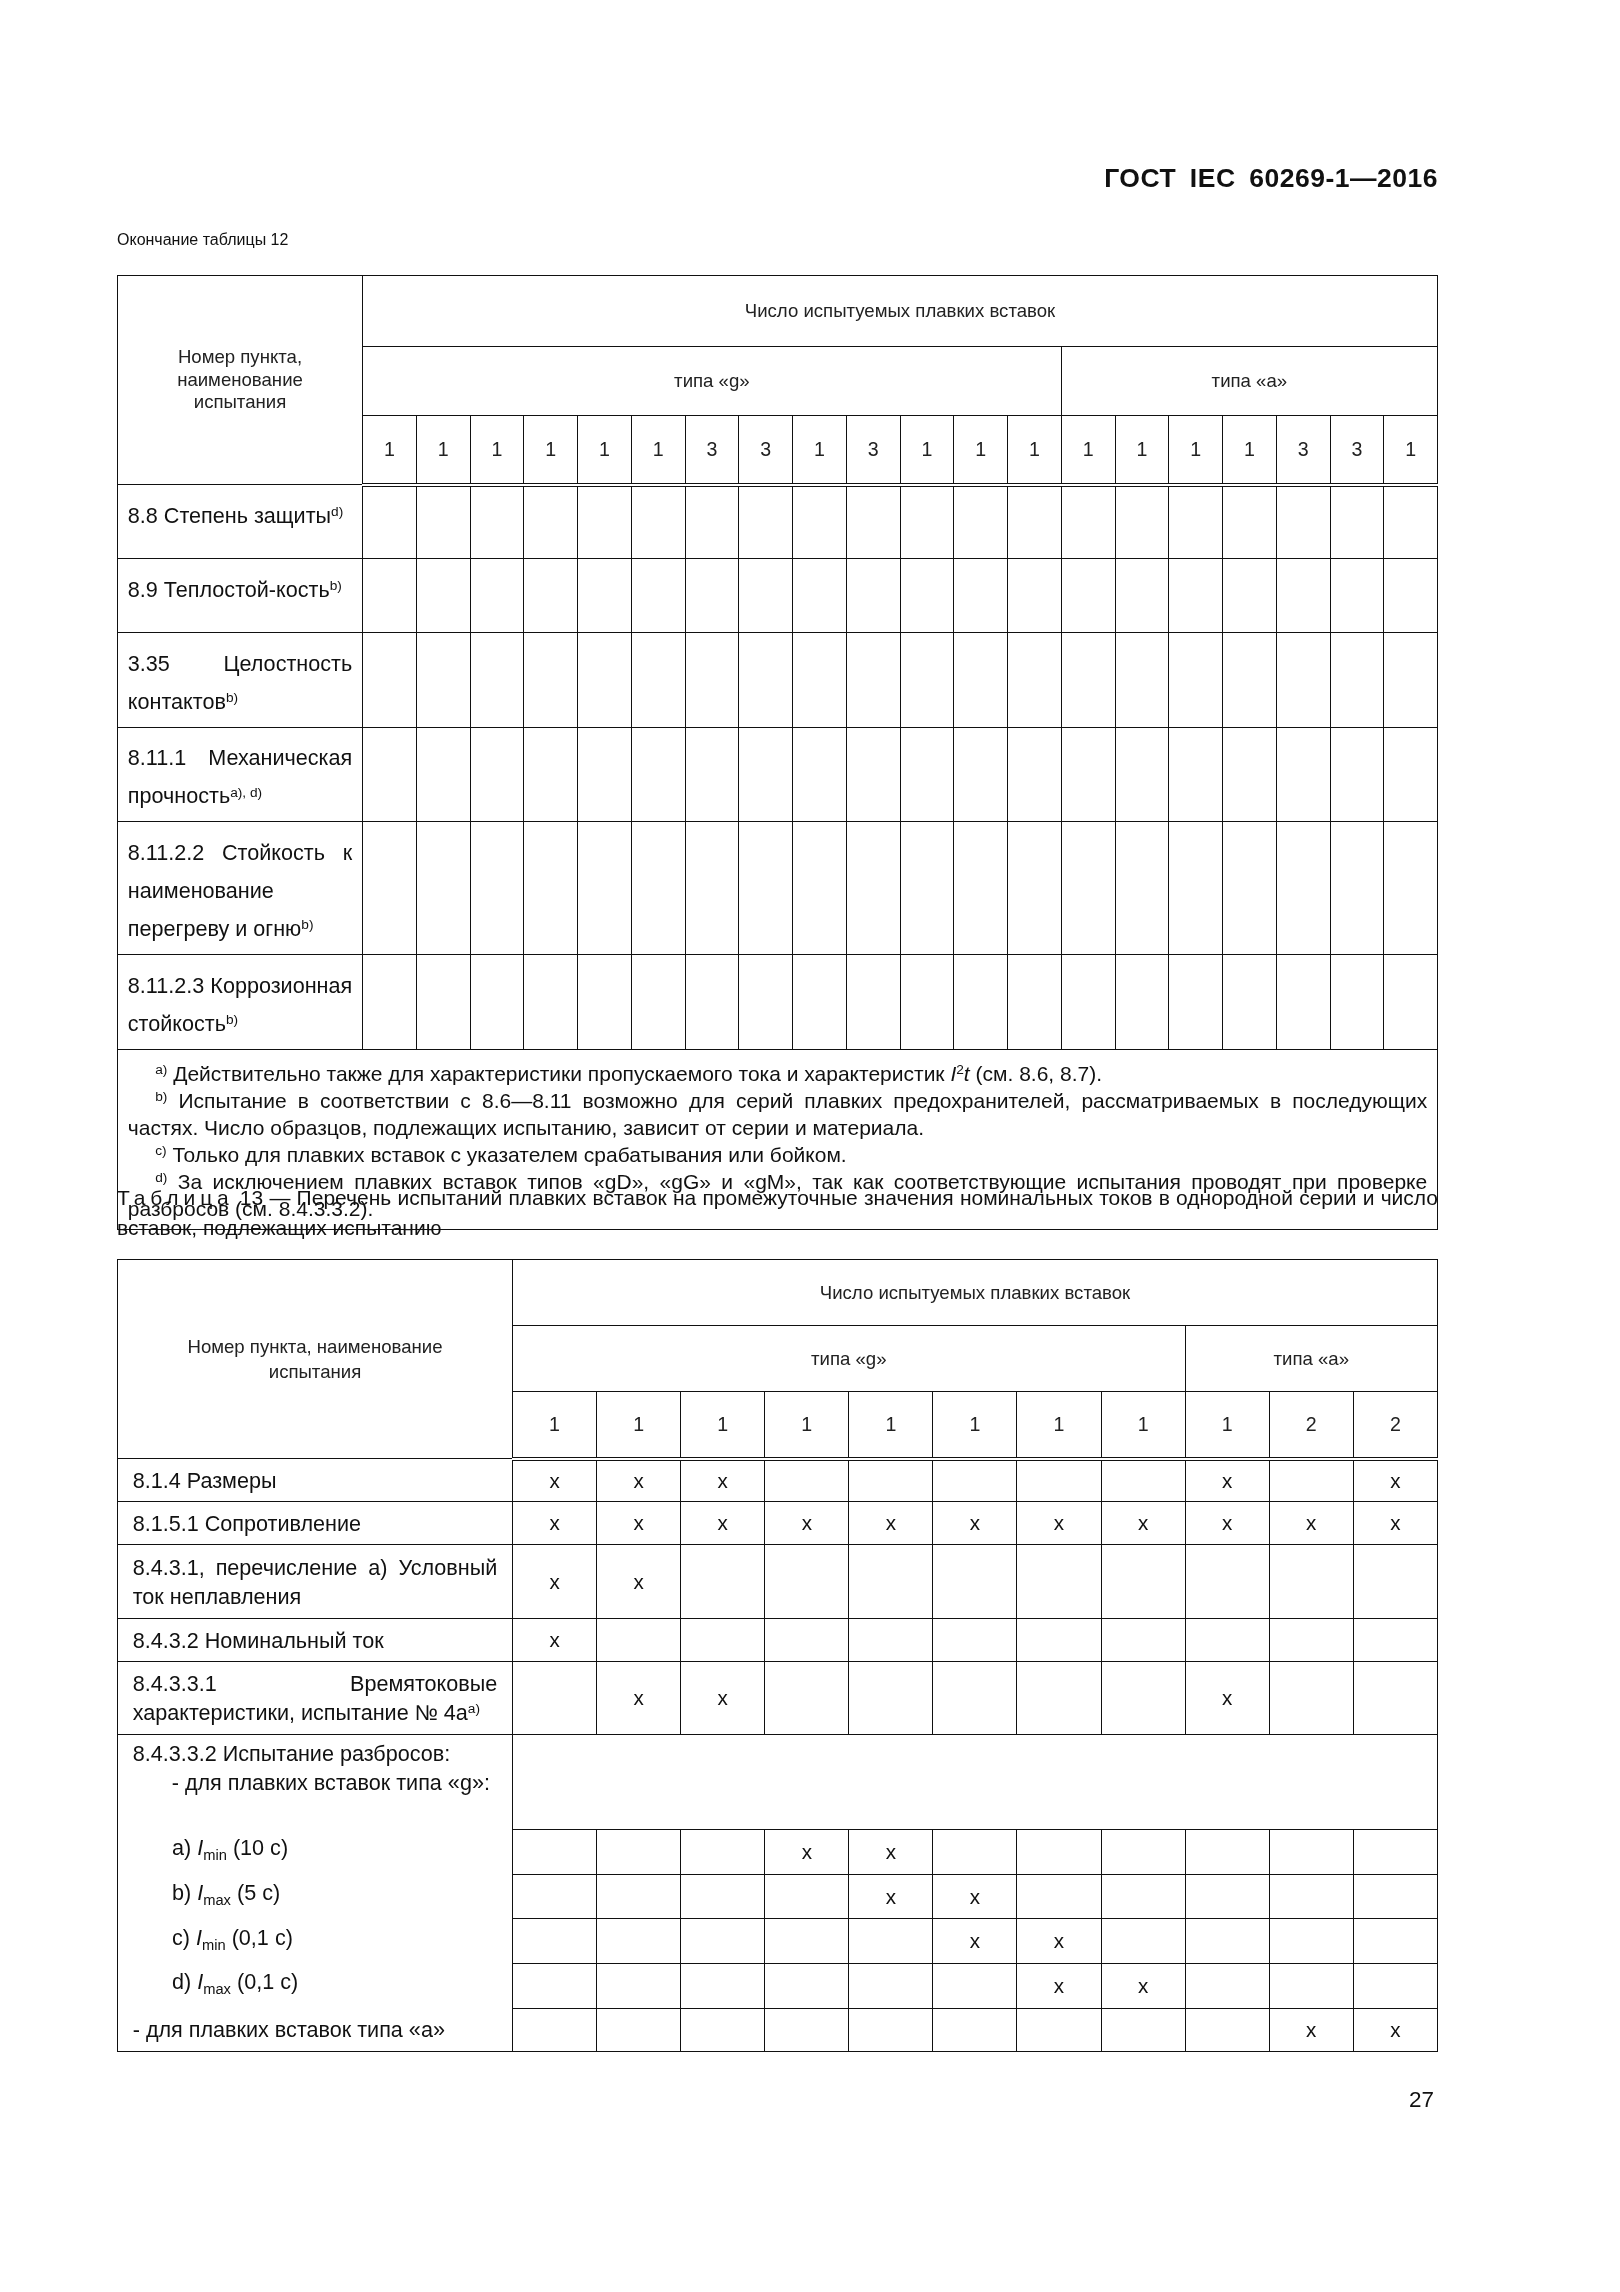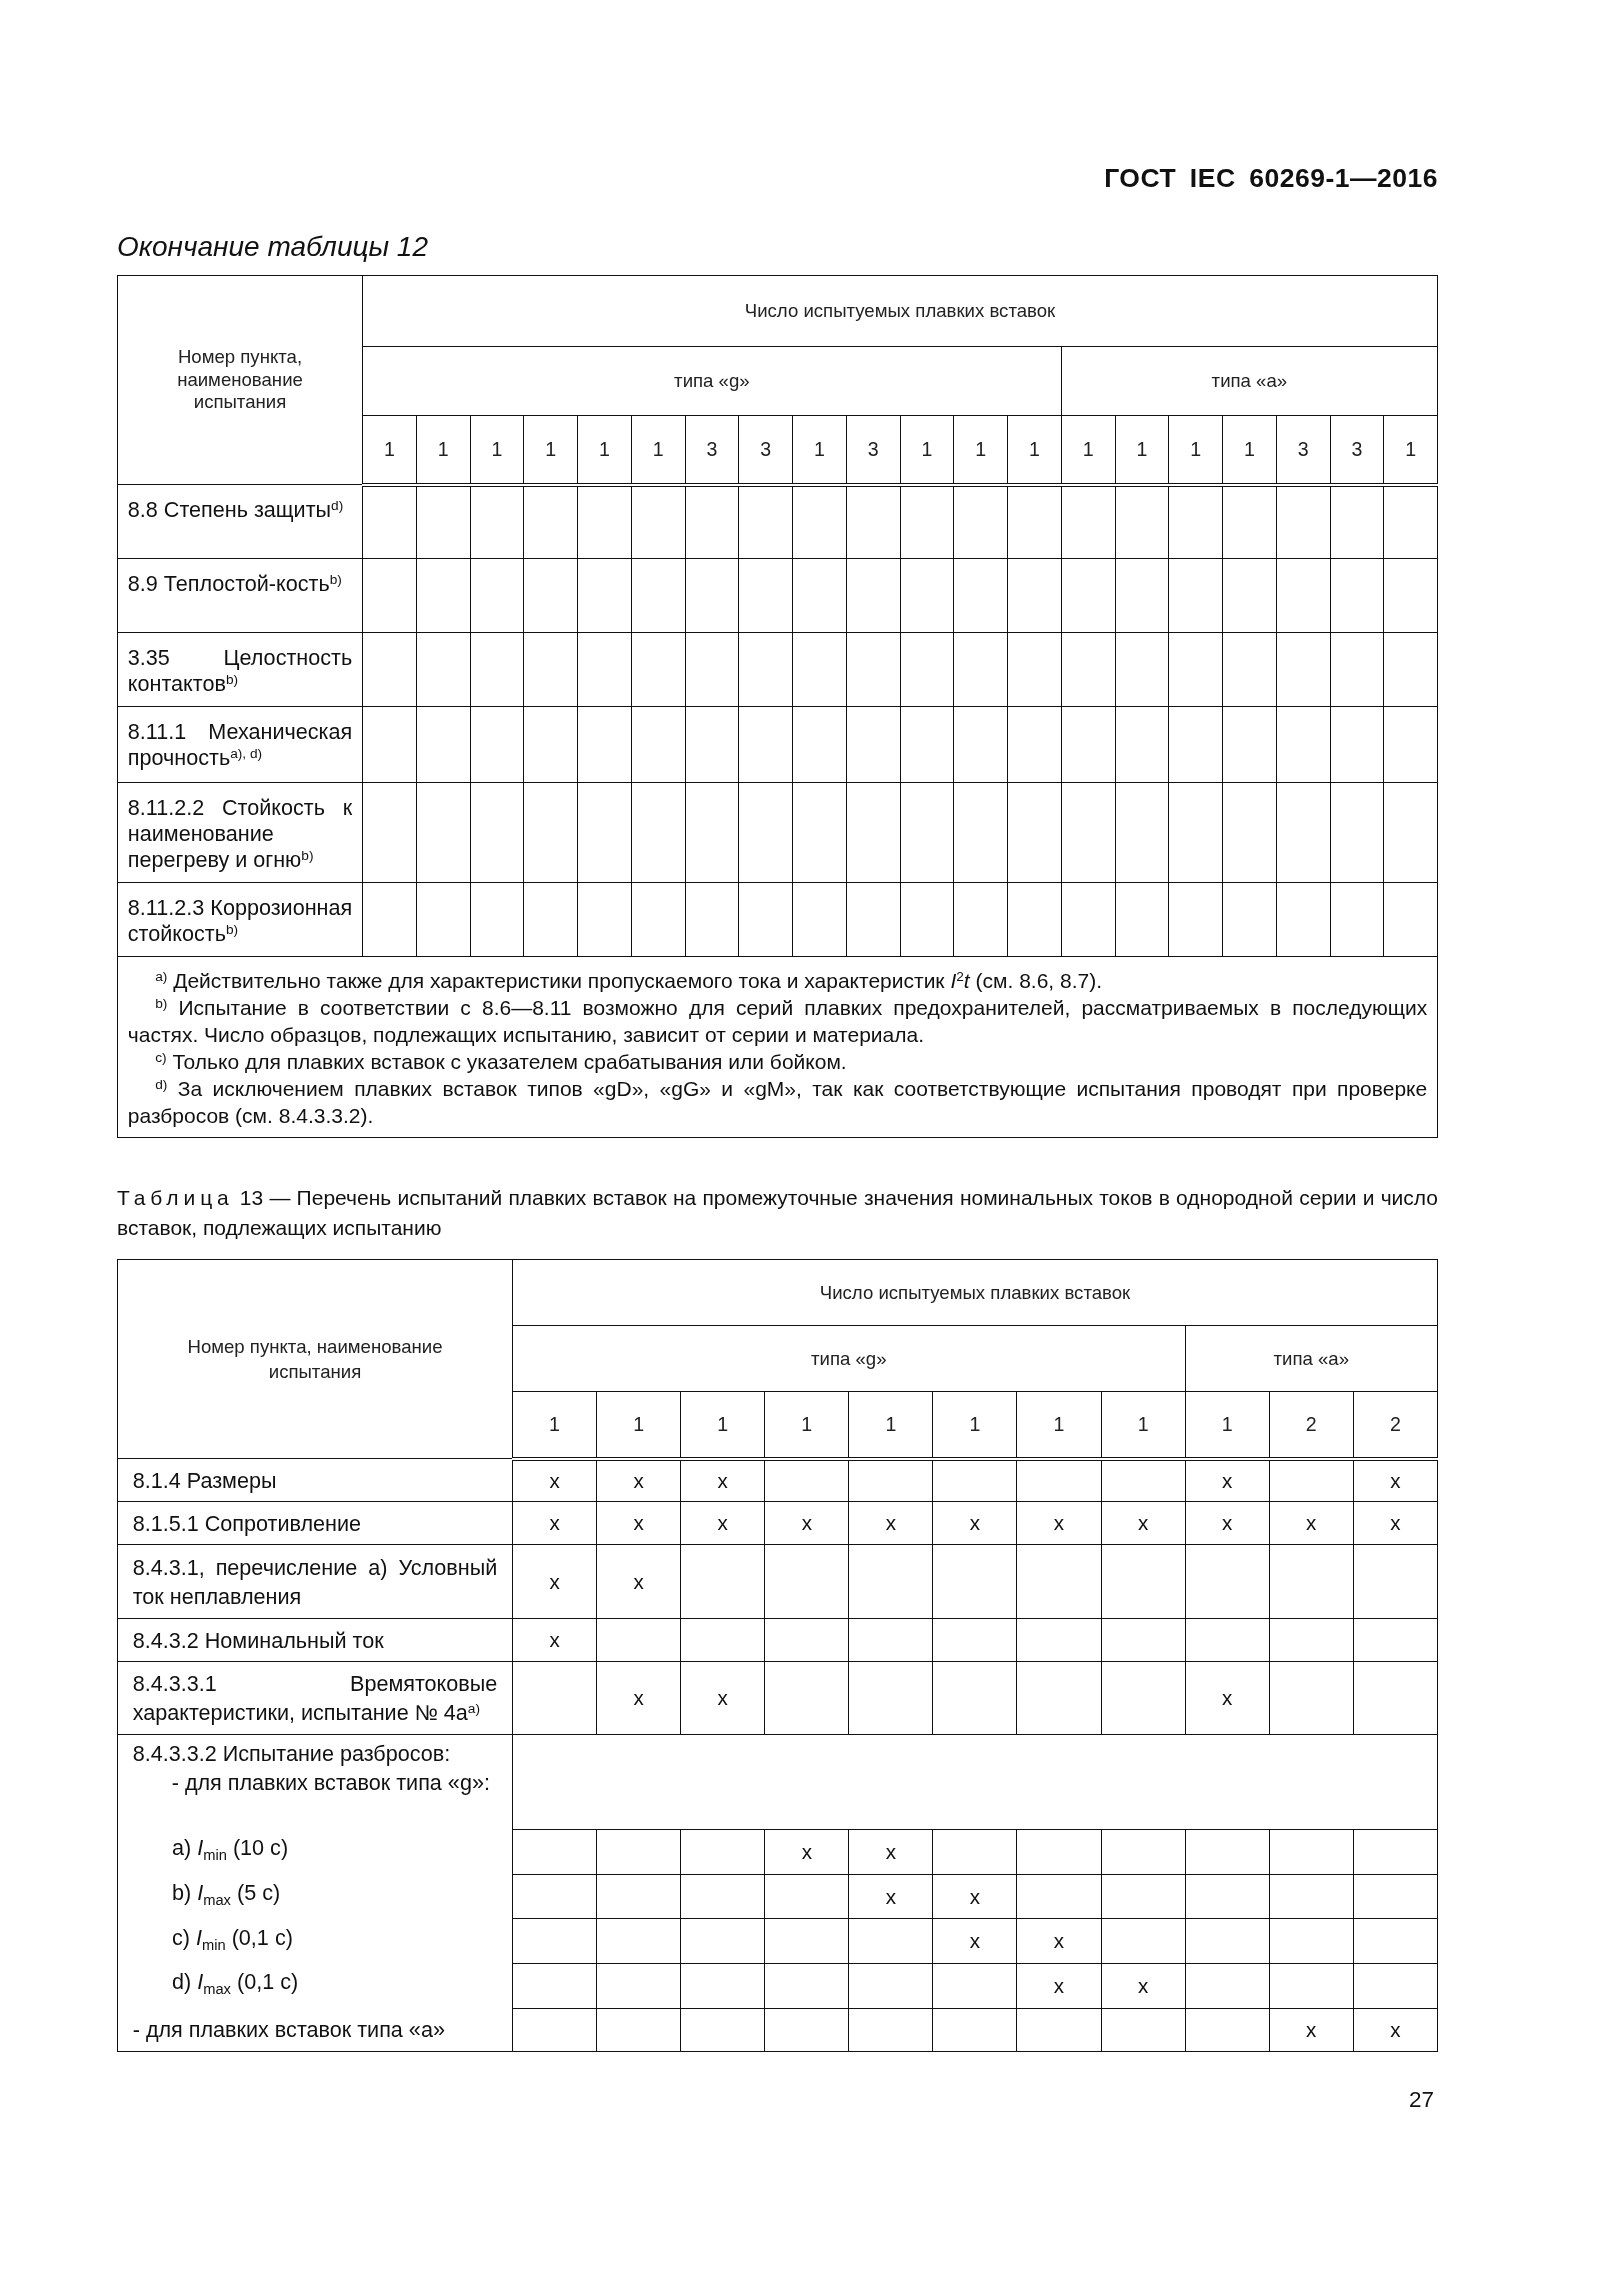--- a/index.html
+++ b/index.html
@@ -6,21 +6,21 @@
   body {
     width: 1620px; height: 2293px; background: #ffffff; position: relative;
     font-family: "Liberation Sans", "DejaVu Sans", sans-serif; color: #111;
     overflow: hidden;
   }
   .std-code {
     position: absolute; top: 163px; right: 182px;
     font-weight: bold; font-size: 26.5px; letter-spacing: 0.5px; word-spacing: 5.9px;
   }
   .caption-italic {
-    position: absolute; top: 231px; left: 117px; font-style: italic; font-size: 28px;
+    position: absolute; top: 231px; left: 117px; font-size: 16px;
   }
   .caption13 {
     position: absolute; top: 1183px; left: 117px; width: 1321px;
     font-size: 21px; line-height: 30px; text-align: justify;
   }
   .caption13 .spaced { letter-spacing: 4.9px; }
   .page-num { position: absolute; top: 2087px; right: 186px; font-size: 22.5px; }
 
   table.doc {
     position: absolute; left: 117px; width: 1321px;
@@ -29,21 +29,21 @@
   table.doc td, table.doc th {
     border: 1.5px solid #111; padding: 0; font-weight: normal;
     text-align: center; vertical-align: middle;
   }
   #t12 { top: 275px; }
   #t12 th { font-size: 18.6px; color: #222; }
   #t12 th.colnum { font-size: 19.6px; }
   #t12 tr.hdr-last th { border-bottom: 4.9px double #111; }
   #t12 td.lbl {
     text-align: justify; text-align-last: left; vertical-align: top;
-    font-size: 21.6px; line-height: 26px; padding: 11.8px 9.8px 5.9px 9.8px;
+    font-size: 21.6px; line-height: 38px; padding: 11.8px 9.8px 5.9px 9.8px;
   }
   #t12 td.notes {
     text-align: justify; font-size: 21px; line-height: 27px; padding: 9.8px 9.8px 7.8px 9.8px;
   }
   .fn { display: block; text-indent: 27.4px; }
   sup { font-size: 13.7px; vertical-align: top; position: relative; top: -3.9px; }
 
   #t13 { top: 1259px; }
   #t13 th { font-size: 18.6px; color: #222; }
   #t13 th.colnum { font-size: 19.6px; }

